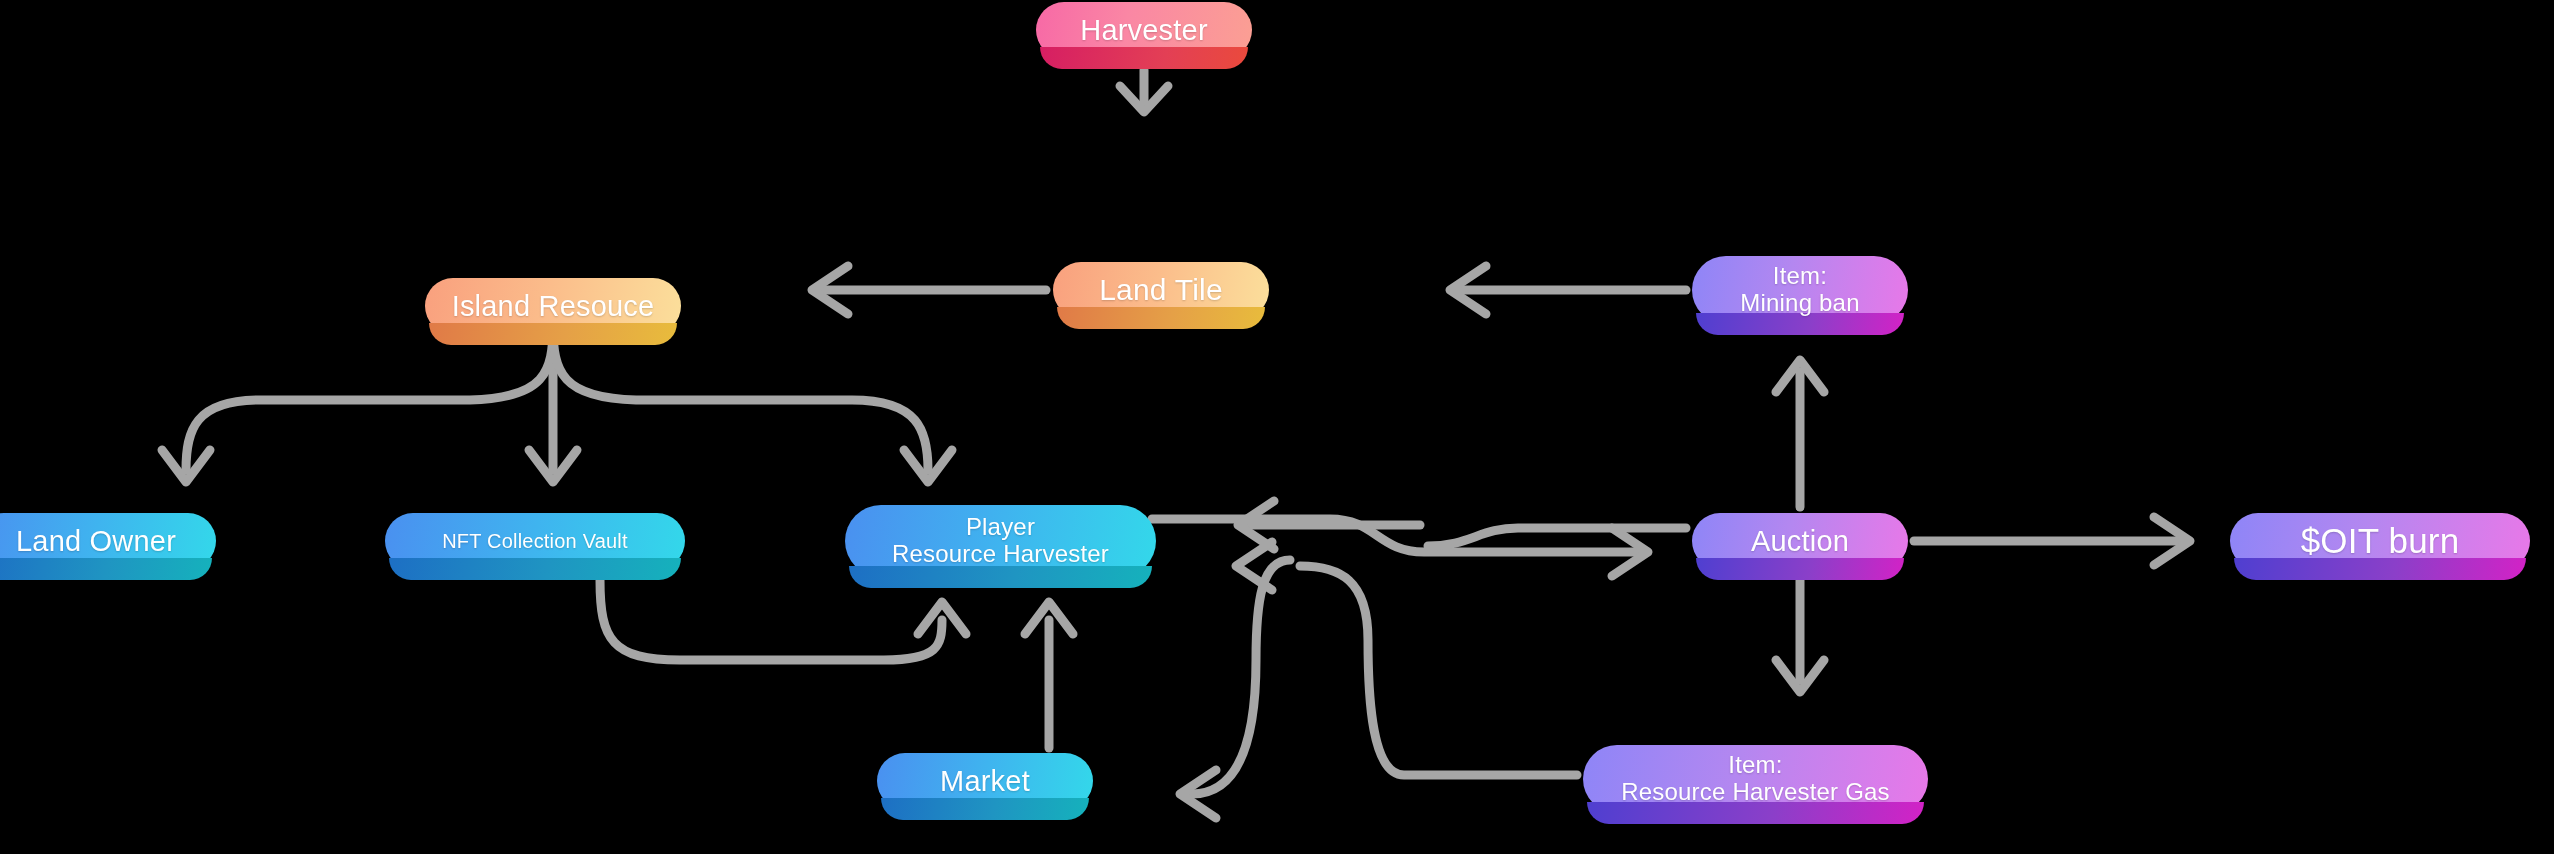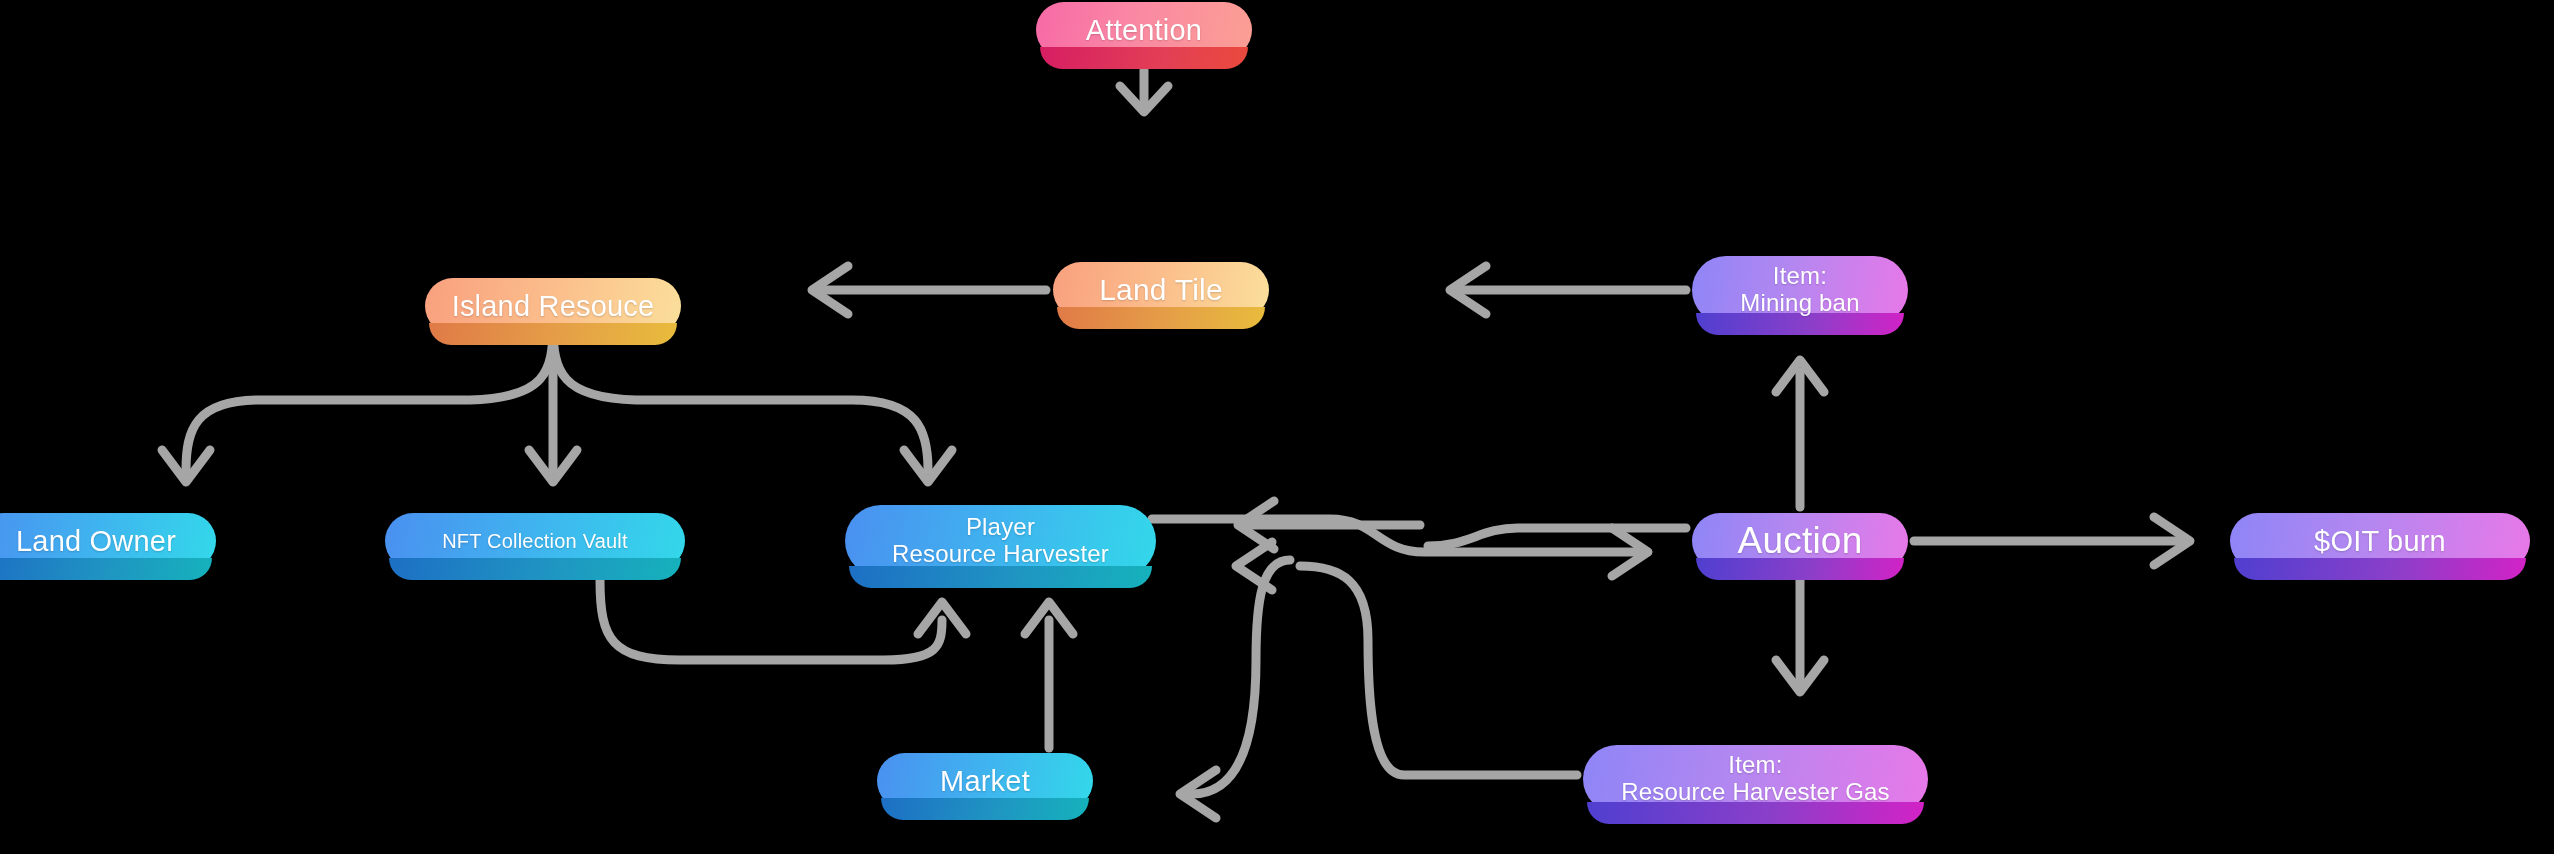--- a/index.html
+++ b/index.html
@@ -102,29 +102,29 @@
 
       <g>
         <path d="M1290,560 C1262,560 1256,600 1256,660 C1256,736 1240,794 1192,794"></path>
         <path d="M1216,770 L1180,794 L1216,818"></path>
       </g>
 
     </g>
   </svg>
 
   <div id="nodes">
-      <div class="node g-pink" style="left: 1036px; top: 2px; width: 216px; height: 56px; border-radius: 28px; font-size: 29px;"><span class="lbl">Attention</span></div>
+      <div class="node g-pink" style="left: 1036px; top: 2px; width: 216px; height: 56px; border-radius: 28px; font-size: 29px;"><span class="lbl">Harvester</span></div>
       <div class="node g-amber" style="left: 425px; top: 262px; width: 256px; height: 56px; border-radius: 28px; font-size: 29px; margin-top: 16px;"><span class="lbl">Island Resouce</span></div>
       <div class="node g-amber" style="left: 1053px; top: 262px; width: 216px; height: 56px; border-radius: 28px; font-size: 30px;"><span class="lbl">Land Tile</span></div>
       <div class="node g-purple" style="left: 1692px; top: 256px; width: 216px; height: 68px; border-radius: 34px; font-size: 24px;"><span class="lbl">Item:
 Mining ban</span></div>
       <div class="node g-blue" style="left: -24px; top: 513px; width: 240px; height: 56px; border-radius: 28px; font-size: 29px;"><span class="lbl">Land Owner</span></div>
       <div class="node g-blue" style="left: 385px; top: 513px; width: 300px; height: 56px; border-radius: 28px; font-size: 20px;"><span class="lbl">NFT Collection Vault</span></div>
       <div class="node g-blue" style="left: 845px; top: 505px; width: 311px; height: 72px; border-radius: 36px; font-size: 24px; align-items: center;"><span class="lbl">Player
 Resource Harvester</span></div>
-      <div class="node g-purple" style="left: 1692px; top: 513px; width: 216px; height: 56px; border-radius: 28px; font-size: 37px;"><span class="lbl">Auction</span></div>
-      <div class="node g-purple" style="left: 2230px; top: 513px; width: 300px; height: 56px; border-radius: 28px; font-size: 29px;"><span class="lbl">$OIT burn</span></div>
+      <div class="node g-purple" style="left: 1692px; top: 513px; width: 216px; height: 56px; border-radius: 28px; font-size: 29px;"><span class="lbl">Auction</span></div>
+      <div class="node g-purple" style="left: 2230px; top: 513px; width: 300px; height: 56px; border-radius: 28px; font-size: 35px;"><span class="lbl">$OIT burn</span></div>
       <div class="node g-blue" style="left: 877px; top: 753px; width: 216px; height: 56px; border-radius: 28px; font-size: 29px;"><span class="lbl">Market</span></div>
       <div class="node g-purple" style="left: 1583px; top: 745px; width: 345px; height: 68px; border-radius: 34px; font-size: 24px;"><span class="lbl">Item:
 Resource Harvester Gas</span></div>
     </div>
 
 </div>
 
 </body></html>

